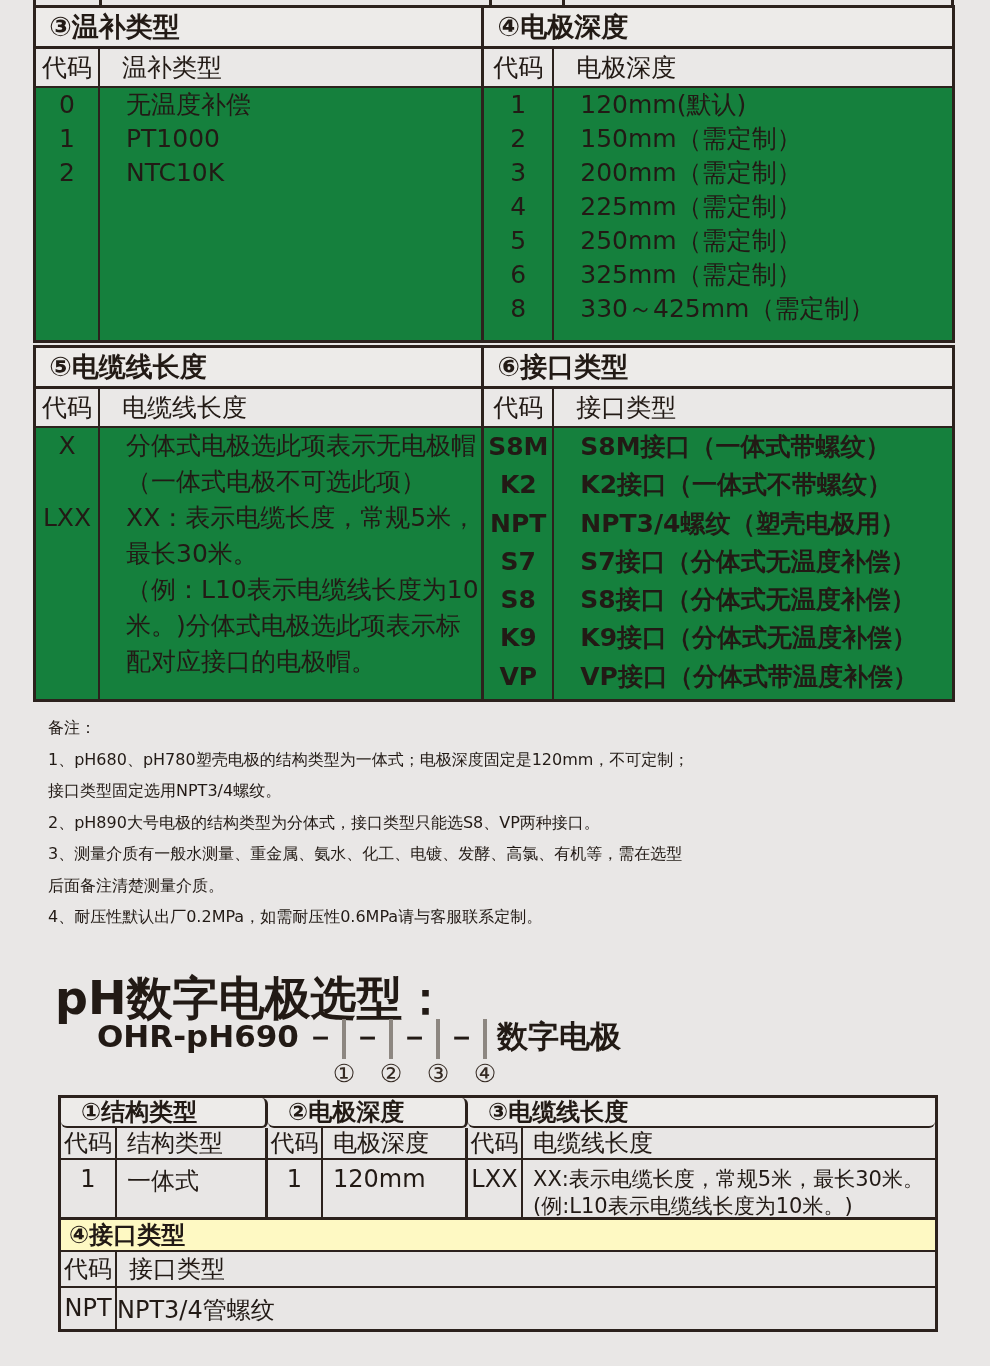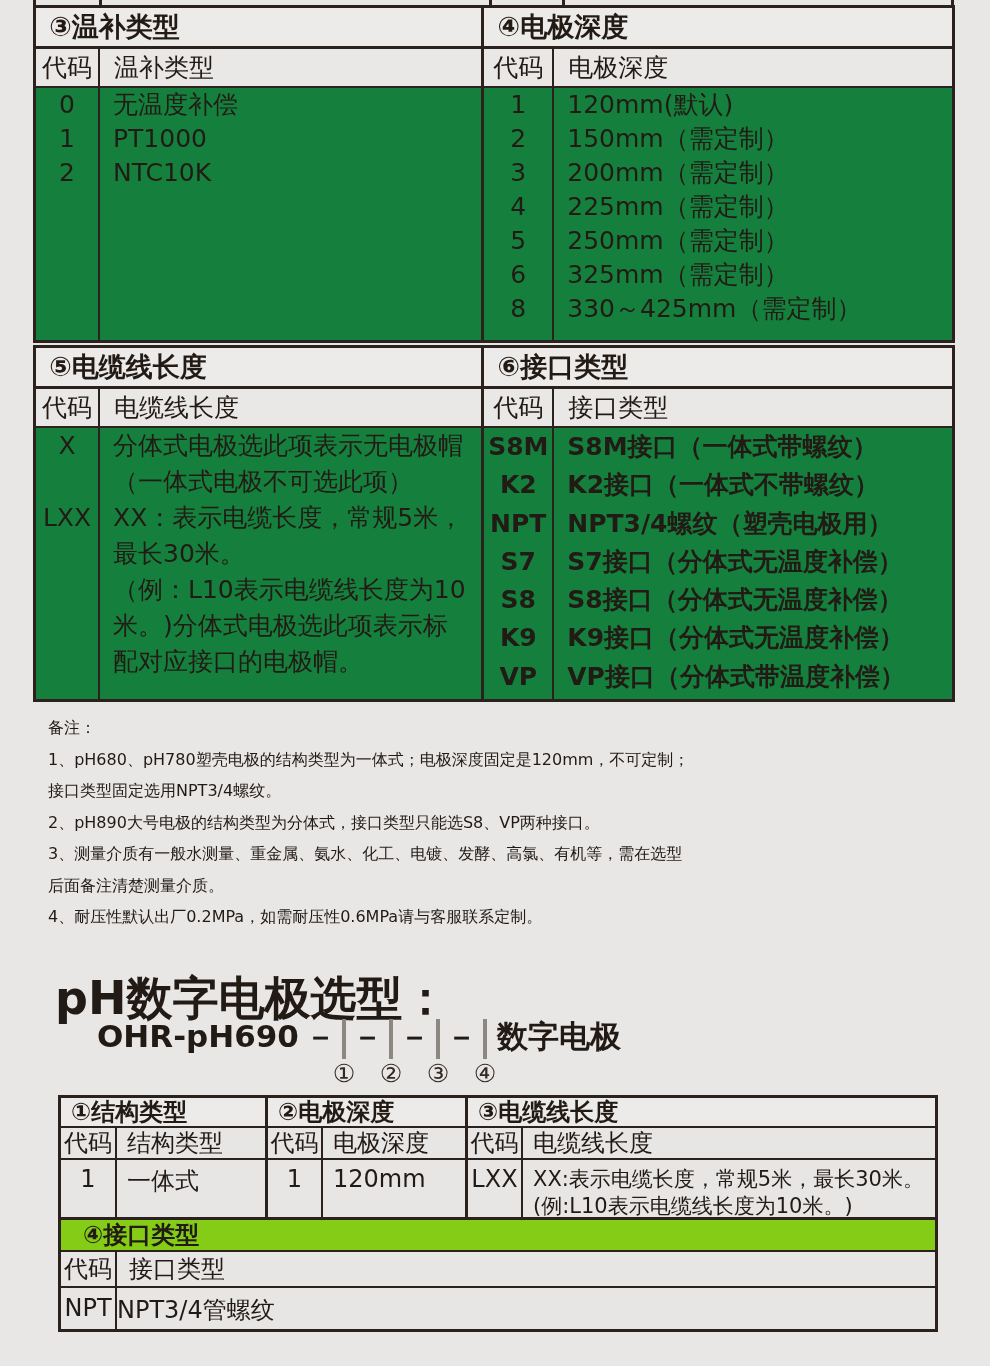--- a/index.html
+++ b/index.html
@@ -19,28 +19,28 @@
   .sub { display: flex; flex-direction: column; background: #15803d; border: 3px solid var(--bc); }
   .sub.left  { width: 459px; border-right: none; }
   .sub.right { width: 485px; }
   .sec-title {
     flex: 0 0 41px; display: flex; align-items: center; padding-left: 13px;
     font-size: 27px; font-weight: bold; background: #edebe9;
     border-bottom: 3px solid var(--bc);
   }
   .cols { display: flex; flex: 0 0 39px; border-bottom: 2px solid var(--bc); background: #eae8e7; font-size: 25px; }
   .cols .code { align-self: stretch; display: flex; align-items: center; justify-content: center; }
-  .cols .valh { flex: 1; padding-left: 14px; display: flex; align-items: center; }
+  .cols .valh { flex: 1; padding-left: 22px; display: flex; align-items: center; }
   .code { flex: 0 0 auto; text-align: center; border-right: 2px solid var(--bc); }
   .sub.left  .code { width: 64px; }
   .sub.right .code { width: 70px; }
   .body { flex: 1; display: flex; flex-direction: column; font-size: 25px; }
   .rows { display: flex; flex-direction: column; }
   .row  { display: flex; }
-  .row .val { flex: 1; padding-left: 13px; white-space: pre-line; }
+  .row .val { flex: 1; padding-left: 26px; white-space: pre-line; }
   .fill { flex: 1; display: flex; }
   .fill .valh { flex: 1; }
   .rows34 .row { height: 34px; }
   .rows34 .row .code, .rows34 .row .val { line-height: 34px; }
   .rows38 .row { height: 38.3px; font-weight: bold; }
   .rows38 .row .code, .rows38 .row .val { line-height: 38.3px; }
   .rowsflow .row .code, .rowsflow .row .val { line-height: 36px; }
 
   
   .notes {
@@ -63,28 +63,28 @@
 
   
   .btable {
     position: absolute; left: 58px; top: 1095px; width: 880px; height: 237px;
     border: 3px solid var(--bc); background: #e8e6e5;
     display: grid;
     grid-template-columns: 56px 151px 55px 145px 55px 1fr;
     grid-template-rows: 30px 32px 60px 32px 36px 1fr;
     font-size: 24px;
   }
-  .bt-title { grid-column: span 2; font-weight: bold; padding-left: 10px; display: flex; align-items: center; background: #edebe9; border-bottom: 2px solid var(--bc); }
+  .bt-title { grid-column: span 2; font-weight: bold; padding-left: 20px; display: flex; align-items: center; background: #edebe9; border-bottom: 2px solid var(--bc); border-radius: 6px; }
   .br-thick { border-right: 3px solid var(--bc); }
   .bt-codeh { display: flex; align-items: center; justify-content: center; border-right: 2px solid var(--bc); border-bottom: 2px solid var(--bc); }
   .bt-valh  { display: flex; align-items: center; padding-left: 10px; border-bottom: 2px solid var(--bc); }
   .bt-code3 { display: flex; justify-content: center; align-items: flex-start; padding-top: 5px; border-right: 2px solid var(--bc); border-bottom: 3px solid var(--bc); }
   .bt-val3  { padding-left: 10px; padding-top: 5px; border-bottom: 3px solid var(--bc); }
   .bt-cable { font-size: 21px; line-height: 27px; white-space: pre-line; padding-top: 6px; }
-  .bt-title4 { grid-column: 1 / -1; font-weight: bold; padding-left: 22px; display: flex; align-items: center; background: #84cc16; border-bottom: 2px solid var(--bc); }
+  .bt-title4 { grid-column: 1 / -1; font-weight: bold; padding-left: 8px; display: flex; align-items: center; background: #fef9c3; border-bottom: 2px solid var(--bc); }
   .bt-code5 { display: flex; align-items: center; justify-content: center; border-right: 2px solid var(--bc); border-bottom: 2px solid var(--bc); }
   .bt-val5  { grid-column: 2 / -1; display: flex; align-items: center; padding-left: 12px; border-bottom: 2px solid var(--bc); }
   .bt-code6 { display: flex; align-items: flex-start; justify-content: center; padding-top: 6px; border-right: 2px solid var(--bc); }
   .bt-val6  { grid-column: 2 / -1; padding-top: 6px; }
 </style>
 </head>
 <body>
 
 <div class="page">
 

